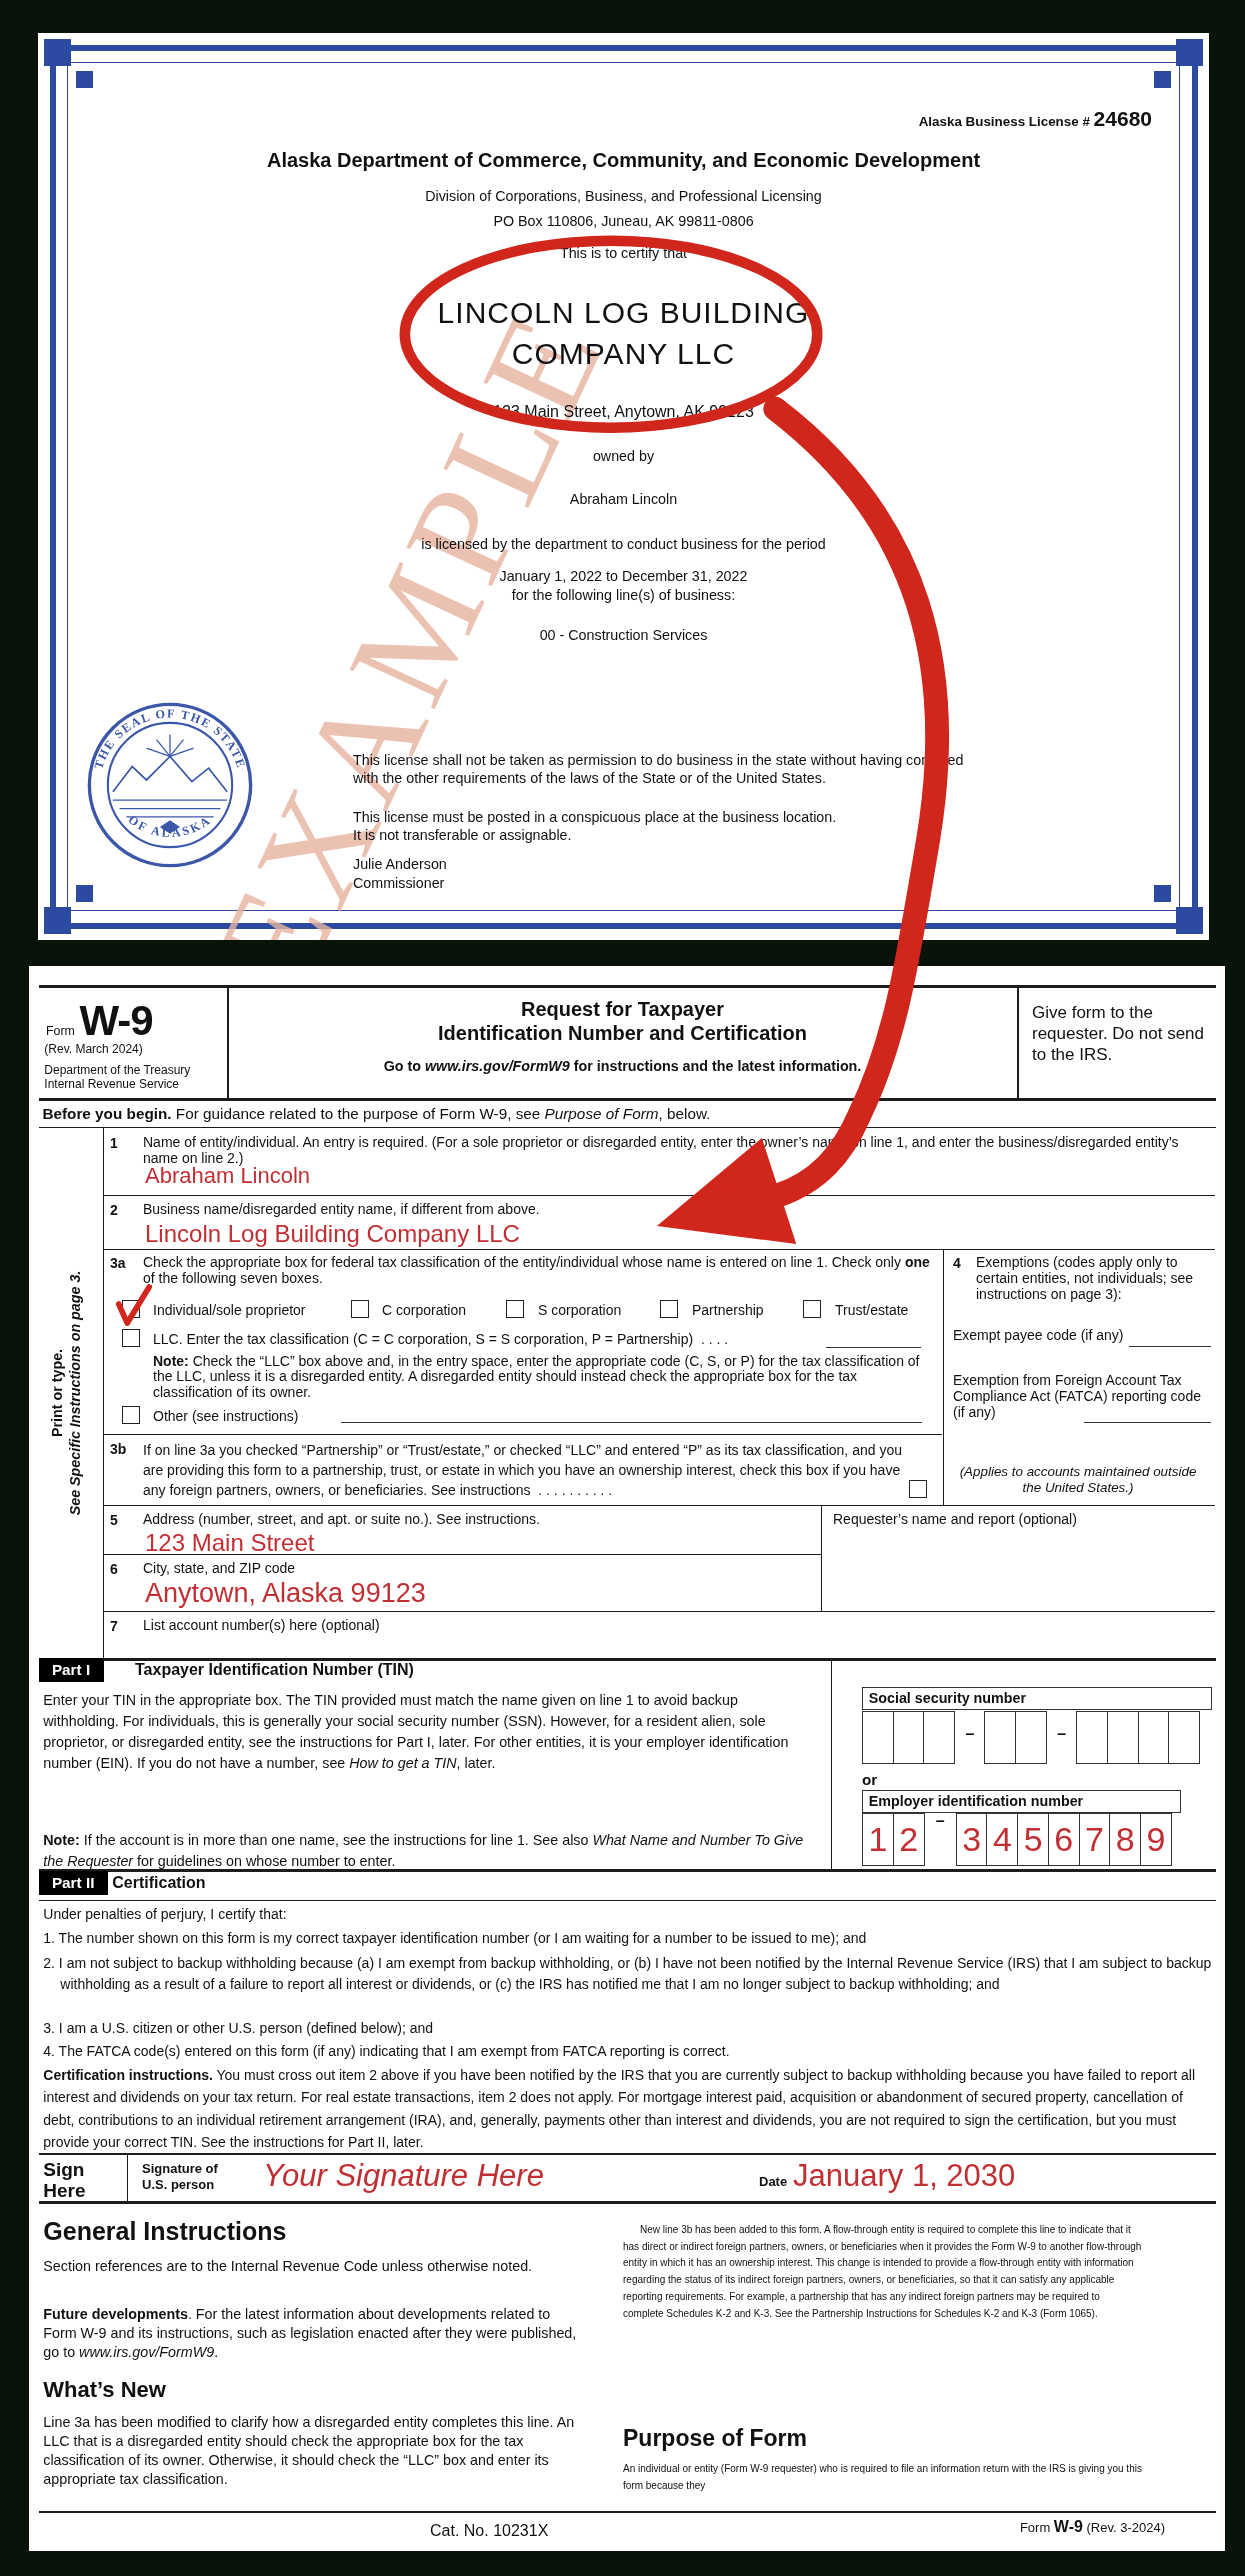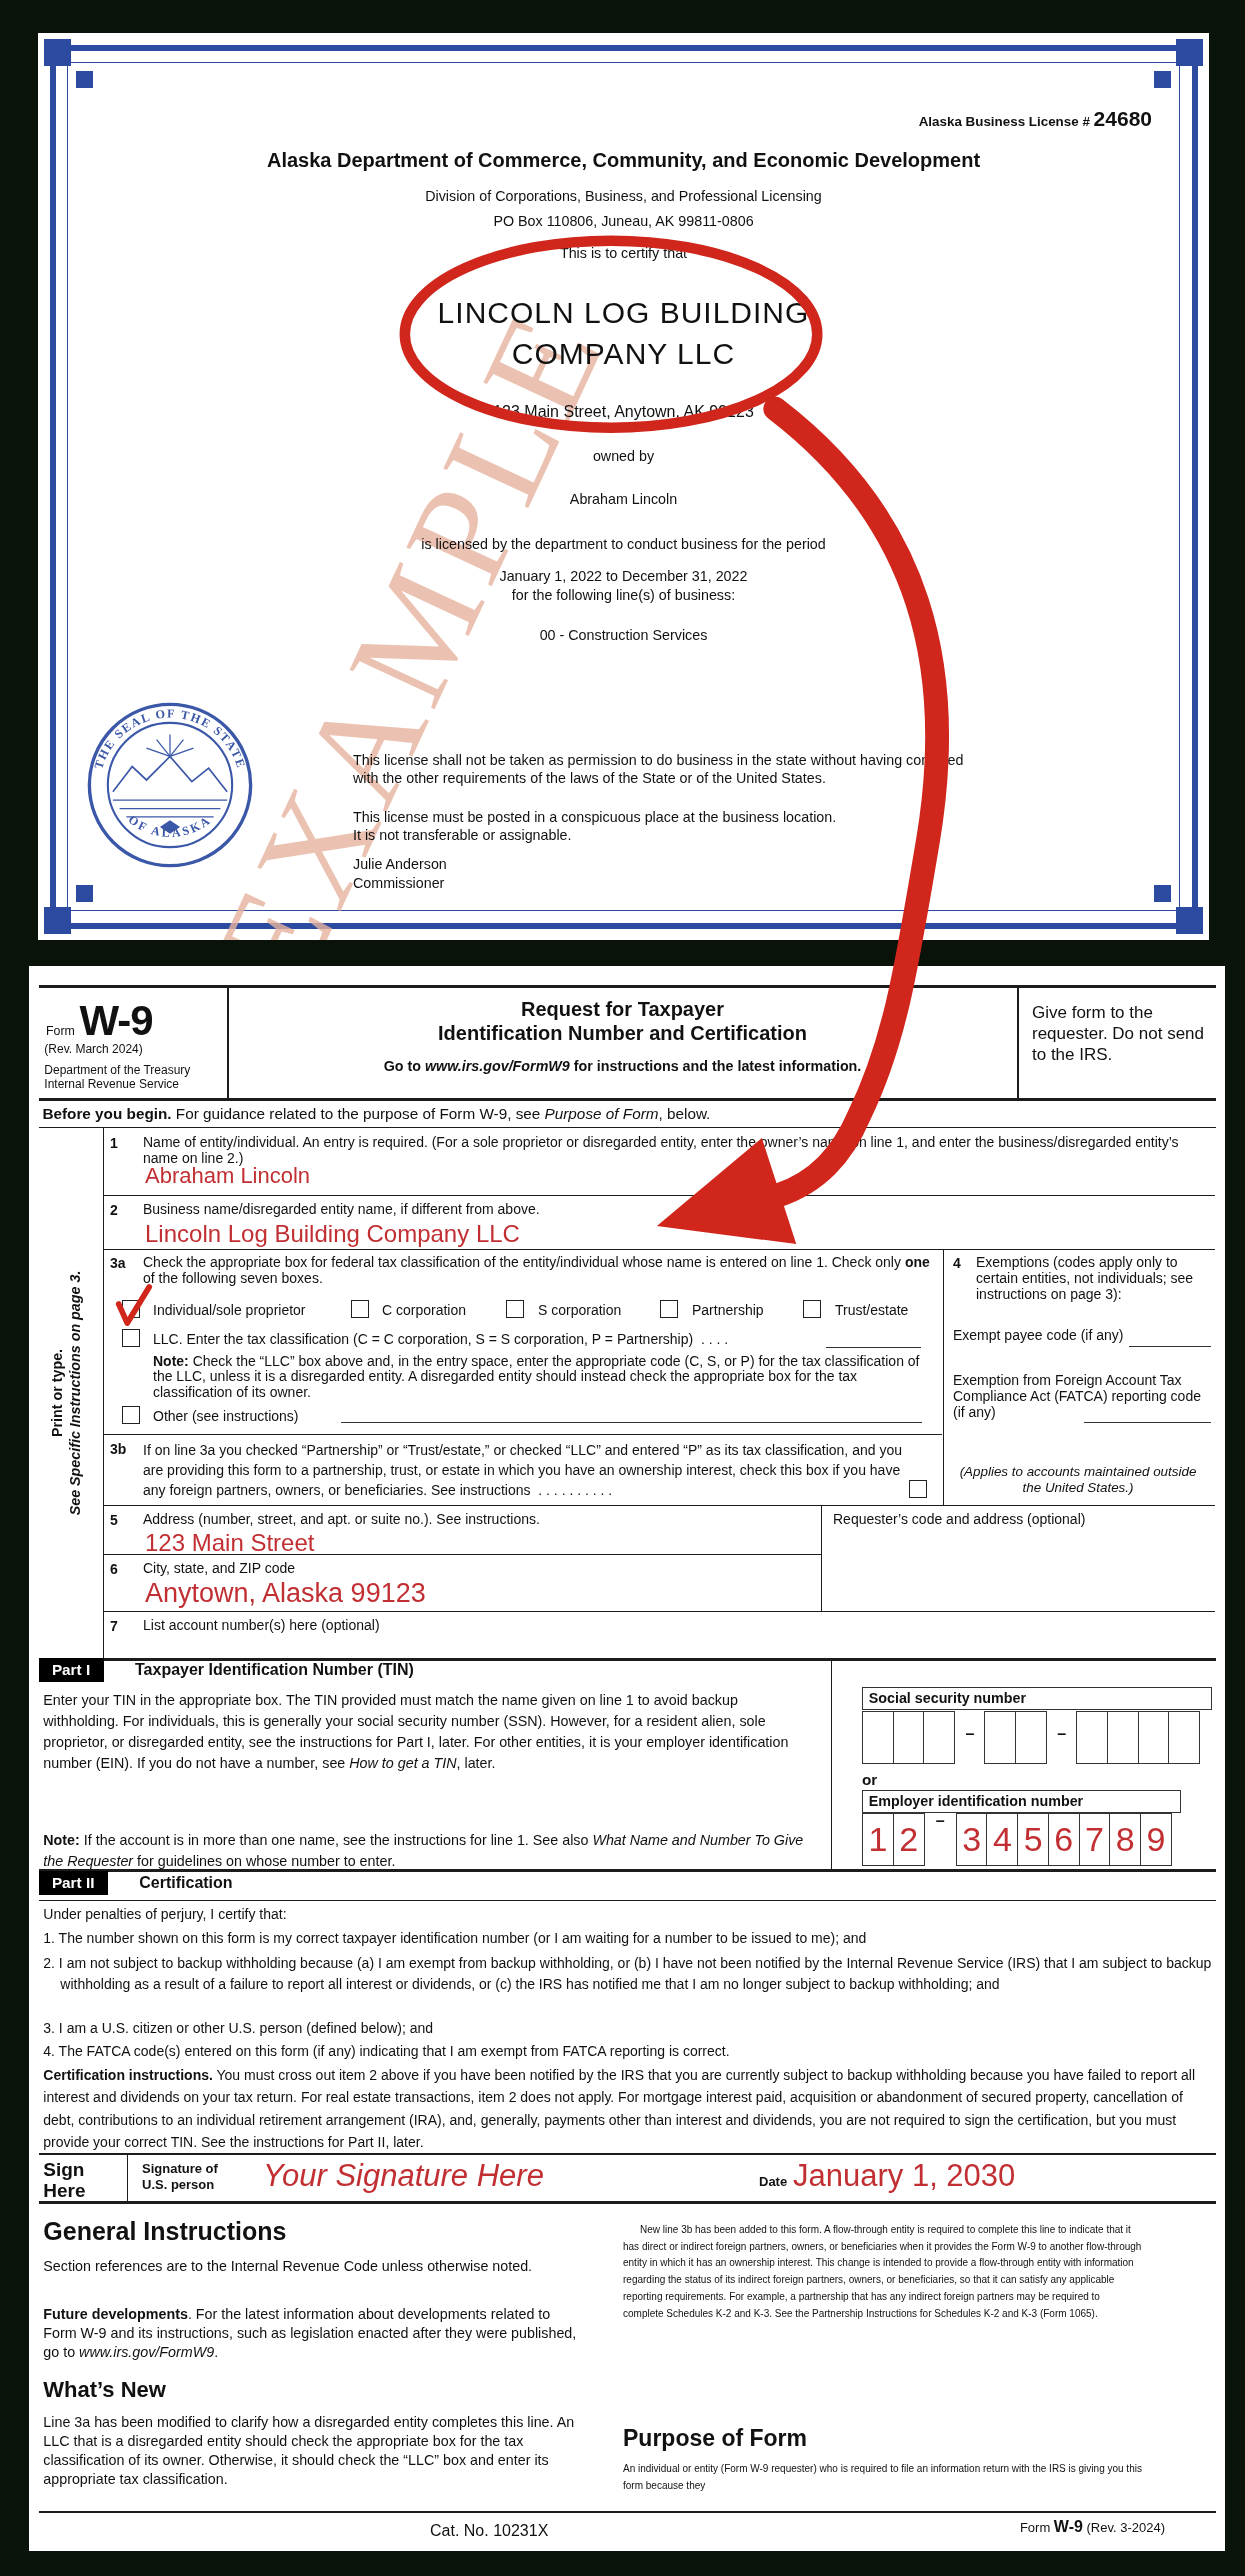--- a/index.html
+++ b/index.html
@@ -217,21 +217,21 @@
   <div class="hr" style="left:74px;top:539px;width:1112px;height:1.4px"></div>
 
   <div class="abs" style="left:81px;top:545px">
     <span class="num">5</span>
     <span class="lbl abs" style="left:33px;top:0;width:649px;display:inline-block">Address (number, street, and apt. or suite no.). See instructions.</span>
   </div>
   <div class="abs red" style="left:116px;top:563px;font-size:24px">123 Main Street</div>
   <div class="hr" style="left:74px;top:588px;width:718px;height:1px"></div>
 
   <div class="hr" style="left:792px;top:539px;width:1.4px;height:106px"></div>
-  <div class="abs lbl" style="left:804px;top:545px;width:372px">Requester’s code and address (optional)</div>
+  <div class="abs lbl" style="left:804px;top:545px;width:372px">Requester’s name and report (optional)</div>
 
   <div class="abs" style="left:81px;top:594px">
     <span class="num">6</span>
     <span class="lbl abs" style="left:33px;top:0;width:649px;display:inline-block">City, state, and ZIP code</span>
   </div>
   <div class="abs red" style="left:116px;top:612px;font-size:27px">Anytown, Alaska 99123</div>
   <div class="hr" style="left:74px;top:645px;width:1112px;height:1px"></div>
 
   <div class="abs" style="left:81px;top:651px">
     <span class="num">7</span>
@@ -259,21 +259,21 @@
   <div class="abs" style="left:833px;top:805px;font-size:15.3px;font-weight:bold">or</div>
 
   <div class="abs" style="left:833px;top:824px;width:311px;height:21px;border:1.3px solid #333;font-size:14.3px;font-weight:bold;padding-left:5.7px;line-height:21px">Employer identification number</div>
   <div class="abs" style="left:833px;top:846px">
     <span class="cell red" style="width:30px;height:51px;font-size:34px;text-align:center;line-height:51px">1</span><span class="cell red" style="width:30px;height:51px;margin-left:-1.3px;font-size:34px;text-align:center;line-height:51px">2</span><span style="display:inline-block;width:31px;text-align:center;font-weight:bold;vertical-align:25px">–</span><span class="cell red" style="width:30px;height:51px;font-size:34px;text-align:center;line-height:51px">3</span><span class="cell red" style="width:30px;height:51px;margin-left:-1.3px;font-size:34px;text-align:center;line-height:51px">4</span><span class="cell red" style="width:30px;height:51px;margin-left:-1.3px;font-size:34px;text-align:center;line-height:51px">5</span><span class="cell red" style="width:30px;height:51px;margin-left:-1.3px;font-size:34px;text-align:center;line-height:51px">6</span><span class="cell red" style="width:30px;height:51px;margin-left:-1.3px;font-size:34px;text-align:center;line-height:51px">7</span><span class="cell red" style="width:30px;height:51px;margin-left:-1.3px;font-size:34px;text-align:center;line-height:51px">8</span><span class="cell red" style="width:30px;height:51px;margin-left:-1.3px;font-size:34px;text-align:center;line-height:51px">9</span>
   </div>
 
   <div class="hr" style="left:9.5px;top:903px;width:1177px;height:2.9px"></div>
   <div class="abs" style="left:9.5px;top:908px">
     <span class="tag">Part II</span>
-    <span class="ptitle" style="margin-left:27px">Certification</span>
+    <span class="ptitle" style="">Certification</span>
   </div>
   <div class="hr" style="left:9.5px;top:934px;width:1177px;height:1.4px"></div>
   <div class="abs" style="left:14.3px;top:940px;font-size:14px">Under penalties of perjury, I certify that:</div>
   <div class="abs" style="left:14.3px;top:962px;width:1165px;font-size:14px;line-height:20.5px;padding-left:17px;text-indent:-17px">1. The number shown on this form is my correct taxpayer identification number (or I am waiting for a number to be issued to me); and</div>
   <div class="abs" style="left:14.3px;top:987px;width:1165px;font-size:14px;line-height:20.5px;padding-left:17px;text-indent:-17px">2. I am not subject to backup withholding because (a) I am exempt from backup withholding, or (b) I have not been notified by the Internal Revenue Service (IRS) that I am subject to backup withholding as a result of a failure to report all interest or dividends, or (c) the IRS has notified me that I am no longer subject to backup withholding; and</div>
   <div class="abs" style="left:14.3px;top:1052px;width:1165px;font-size:14px;line-height:20.5px;padding-left:17px;text-indent:-17px">3. I am a U.S. citizen or other U.S. person (defined below); and</div>
   <div class="abs" style="left:14.3px;top:1075px;width:1165px;font-size:14px;line-height:20.5px;padding-left:17px;text-indent:-17px">4. The FATCA code(s) entered on this form (if any) indicating that I am exempt from FATCA reporting is correct.</div>
   <div class="abs" style="left:14.3px;top:1098px;width:1167px;font-size:14px;line-height:22.4px">
     <b>Certification instructions.</b><span> You must cross out item 2 above if you have been notified by the IRS that you are currently subject to backup withholding because you have failed to report all interest and dividends on your tax return. For real estate transactions, item 2 does not apply. For mortgage interest paid, acquisition or abandonment of secured property, cancellation of debt, contributions to an individual retirement arrangement (IRA), and, generally, payments other than interest and dividends, you are not required to sign the certification, but you must provide your correct TIN. See the instructions for Part II, later.</span>
   </div>

